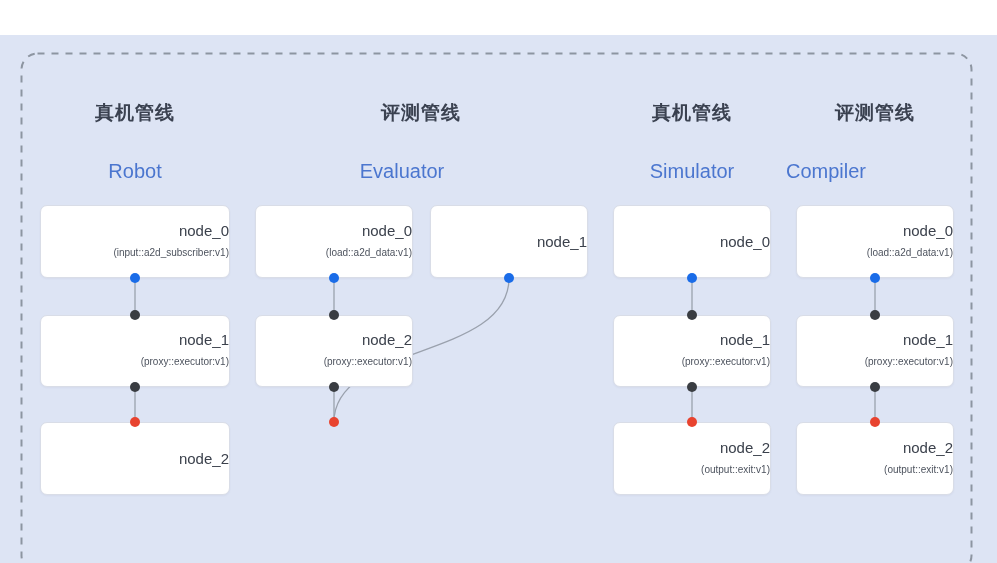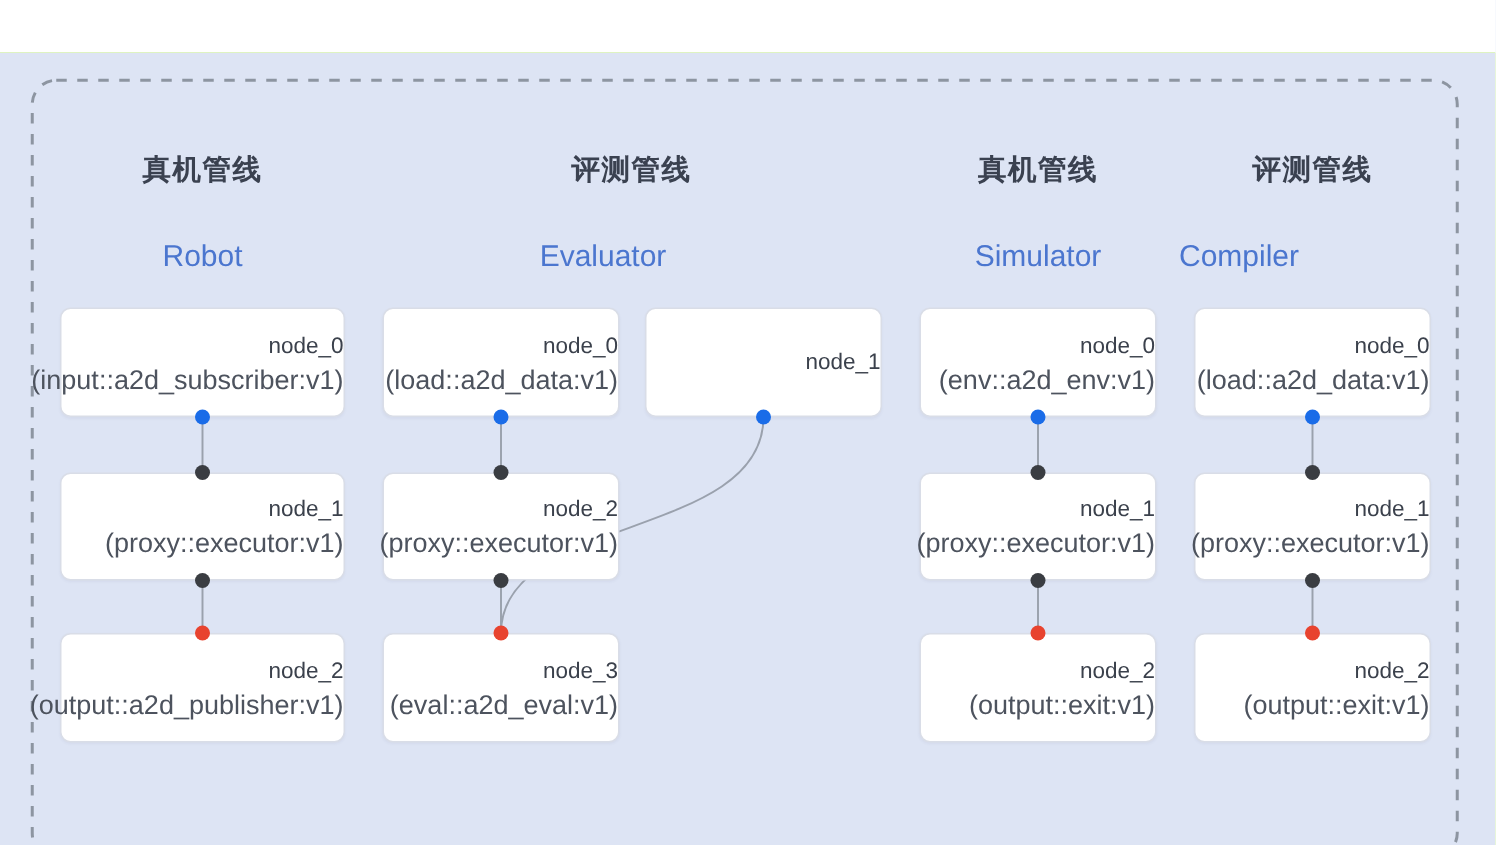--- a/index.html
+++ b/index.html
@@ -20,21 +20,21 @@
     font-size:20px;font-weight:400;color:#4b76cf;white-space:nowrap;
   }
   .node{
     position:absolute;z-index:2;background:#ffffff;
     border:1px solid #d9dde7;border-radius:7px;
     box-shadow:0 1px 2px rgba(50,60,90,0.05);
     display:flex;flex-direction:column;align-items:flex-end;justify-content:center;
     text-align:center;box-sizing:border-box;
   }
   .node .nname{font-size:15px;color:#3b414c;line-height:22px;white-space:nowrap;}
-  .node .ntype{font-size:18px;color:#4d535e;line-height:22px;white-space:nowrap;}
+  .node .ntype{font-size:10px;color:#4d535e;line-height:22px;white-space:nowrap;}
   .port{
     position:absolute;z-index:4;width:10px;height:10px;border-radius:50%;
     transform:translate(-50%,-50%);
   }
   .port.blue{background:#1a6ce8;}
   .port.black{background:#3a3d42;}
   .port.red{background:#e8432f;}
 </style>
 </head>
 <body>
@@ -68,42 +68,36 @@
   <div class="node" style="left:40px;top:170px;width:190px;height:73px">
     <div class="nname">node_0</div>
     <div class="ntype">(input::a2d_subscriber:v1)</div>
   </div>
   <div class="node" style="left:40px;top:280px;width:190px;height:72px">
     <div class="nname">node_1</div>
     <div class="ntype">(proxy::executor:v1)</div>
   </div>
   <div class="node" style="left:40px;top:387px;width:190px;height:73px">
     <div class="nname">node_2</div>
-    <div class="ntype">(output::a2d_publisher:v1)</div>
   </div>
 
   <div class="node" style="left:255px;top:170px;width:158px;height:73px">
     <div class="nname">node_0</div>
     <div class="ntype">(load::a2d_data:v1)</div>
   </div>
   <div class="node" style="left:430px;top:170px;width:158px;height:73px">
     <div class="nname">node_1</div>
   </div>
   <div class="node" style="left:255px;top:280px;width:158px;height:72px">
     <div class="nname">node_2</div>
     <div class="ntype">(proxy::executor:v1)</div>
   </div>
-  <div class="node" style="left:255px;top:387px;width:158px;height:73px">
-    <div class="nname">node_3</div>
-    <div class="ntype">(eval::a2d_eval:v1)</div>
-  </div>
 
   <div class="node" style="left:613px;top:170px;width:158px;height:73px">
     <div class="nname">node_0</div>
-    <div class="ntype">(env::a2d_env:v1)</div>
   </div>
   <div class="node" style="left:613px;top:280px;width:158px;height:72px">
     <div class="nname">node_1</div>
     <div class="ntype">(proxy::executor:v1)</div>
   </div>
   <div class="node" style="left:613px;top:387px;width:158px;height:73px">
     <div class="nname">node_2</div>
     <div class="ntype">(output::exit:v1)</div>
   </div>
 

